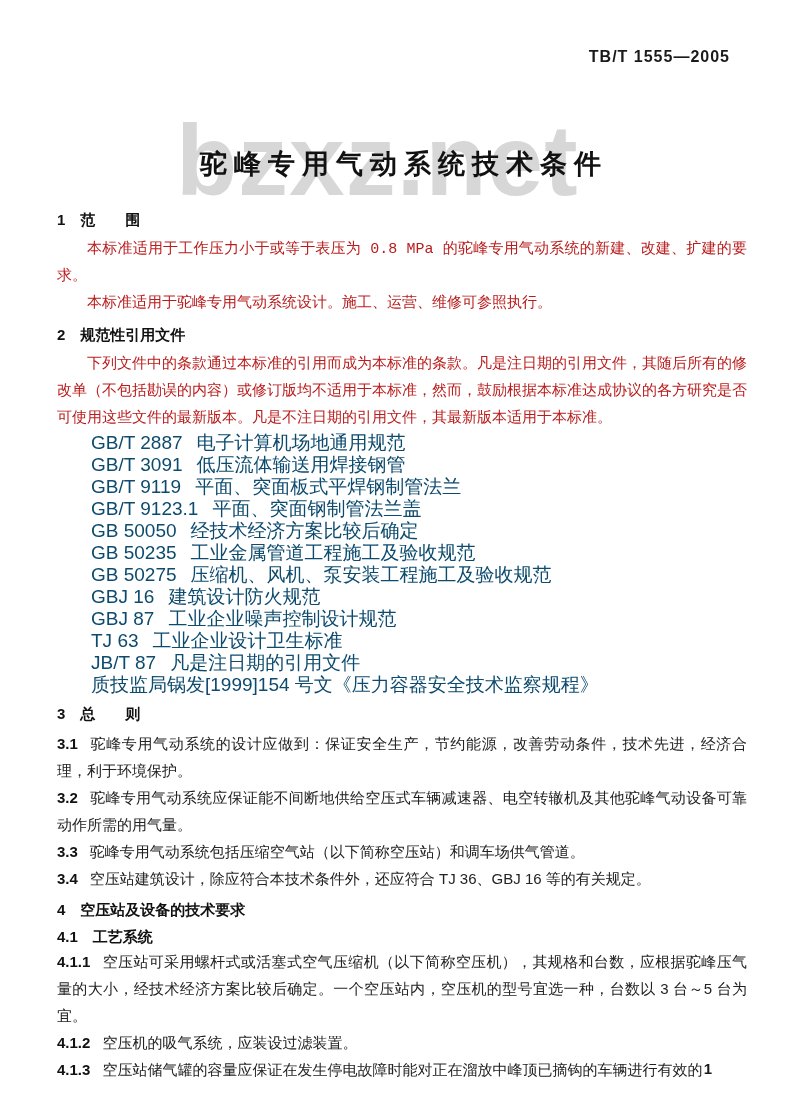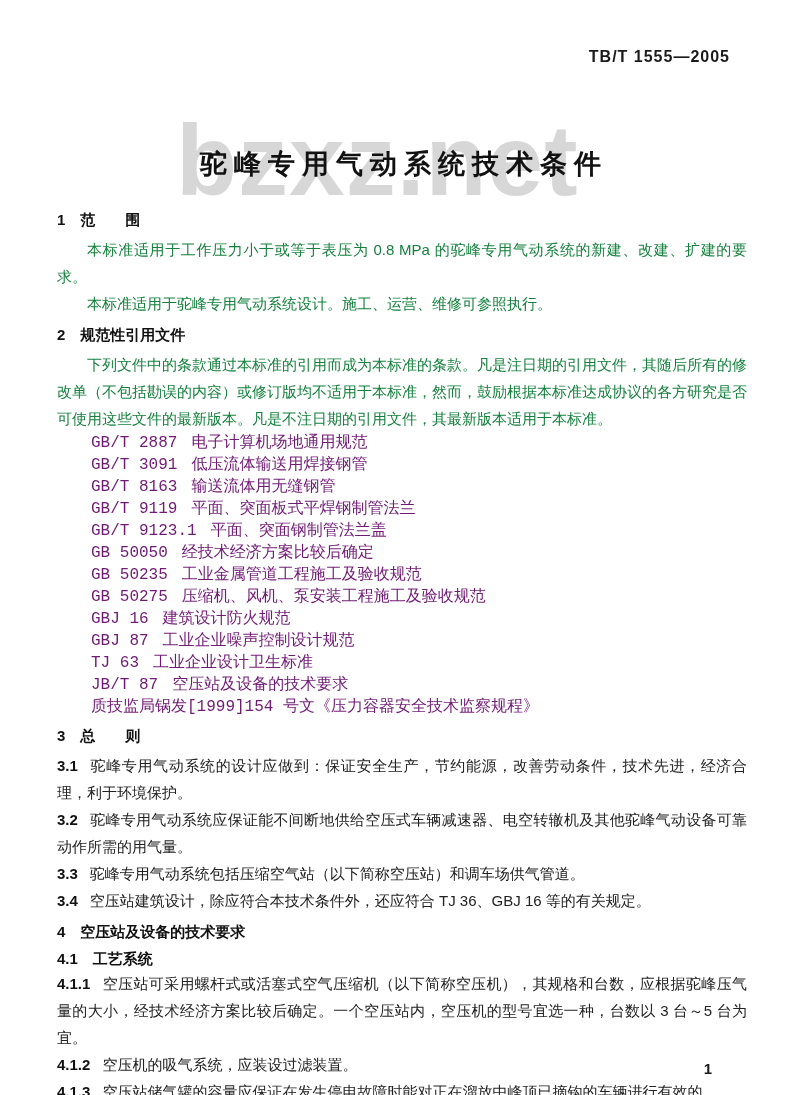--- a/index.html
+++ b/index.html
@@ -31,24 +31,24 @@
   .content{
     position:absolute;top:210px;left:57px;width:690px;z-index:2;
   }
   .sec-heading{
     font-size:15px;font-weight:bold;color:#111;
     line-height:20px;margin:8px 0 6px 0;
   }
   .sec-heading.first{margin-top:0;}
   .para{
     font-size:15px;line-height:27px;margin:0;
-    text-indent:2em;text-align:justify;color:#15803d;
+    text-indent:2em;text-align:justify;color:#b91c1c;font-family:Liberation Mono, monospace;
   }
   .ref-list{margin:0;padding:0 0 0 34px;}
-  .ref{font-size:16px;line-height:22px;color:#701a75;white-space:nowrap;font-family:Liberation Mono, monospace;}
+  .ref{font-size:19px;line-height:22px;color:#0c4a6e;white-space:nowrap;}
   .ref-code{margin-right:14px;}
   .ref:last-child .ref-code{margin-right:0;}
   .clause{
     font-size:15px;line-height:27px;margin:0;
     text-align:justify;color:#222;
   }
   .clause .cnum{font-weight:bold;margin-right:12px;color:#111;}
   .sub-heading{
     font-size:15px;font-weight:bold;color:#111;line-height:22px;margin:0;
   }
@@ -73,30 +73,29 @@
     <div class="sec-heading first">1　范　　围</div>
     <p class="para">本标准适用于工作压力小于或等于表压为 0.8 MPa 的驼峰专用气动系统的新建、改建、扩建的要求。</p>
     <p class="para">本标准适用于驼峰专用气动系统设计。施工、运营、维修可参照执行。</p>
 
     <div class="sec-heading">2　规范性引用文件</div>
     <p class="para">下列文件中的条款通过本标准的引用而成为本标准的条款。凡是注日期的引用文件，其随后所有的修改单（不包括勘误的内容）或修订版均不适用于本标准，然而，鼓励根据本标准达成协议的各方研究是否可使用这些文件的最新版本。凡是不注日期的引用文件，其最新版本适用于本标准。</p>
 
     <div class="ref-list">
       <div class="ref"><span class="ref-code">GB/T 2887</span><span class="ref-title">电子计算机场地通用规范</span></div>
       <div class="ref"><span class="ref-code">GB/T 3091</span><span class="ref-title">低压流体输送用焊接钢管</span></div>
-      <div class="ref"><span class="ref-code">GB/T 8163</span><span class="ref-title">输送流体用无缝钢管</span></div>
       <div class="ref"><span class="ref-code">GB/T 9119</span><span class="ref-title">平面、突面板式平焊钢制管法兰</span></div>
       <div class="ref"><span class="ref-code">GB/T 9123.1</span><span class="ref-title">平面、突面钢制管法兰盖</span></div>
       <div class="ref"><span class="ref-code">GB 50050</span><span class="ref-title">经技术经济方案比较后确定</span></div>
       <div class="ref"><span class="ref-code">GB 50235</span><span class="ref-title">工业金属管道工程施工及验收规范</span></div>
       <div class="ref"><span class="ref-code">GB 50275</span><span class="ref-title">压缩机、风机、泵安装工程施工及验收规范</span></div>
       <div class="ref"><span class="ref-code">GBJ 16</span><span class="ref-title">建筑设计防火规范</span></div>
       <div class="ref"><span class="ref-code">GBJ 87</span><span class="ref-title">工业企业噪声控制设计规范</span></div>
       <div class="ref"><span class="ref-code">TJ 63</span><span class="ref-title">工业企业设计卫生标准</span></div>
-      <div class="ref"><span class="ref-code">JB/T 87</span><span class="ref-title">空压站及设备的技术要求</span></div>
+      <div class="ref"><span class="ref-code">JB/T 87</span><span class="ref-title">凡是注日期的引用文件</span></div>
       <div class="ref"><span class="ref-code">质技监局锅发[1999]154 号文</span><span class="ref-title">《压力容器安全技术监察规程》</span></div>
     </div>
 
     <div class="sec-heading">3　总　　则</div>
     <p class="clause"><span class="cnum">3.1</span><span>驼峰专用气动系统的设计应做到：保证安全生产，节约能源，改善劳动条件，技术先进，经济合理，利于环境保护。</span></p>
     <p class="clause"><span class="cnum">3.2</span><span>驼峰专用气动系统应保证能不间断地供给空压式车辆减速器、电空转辙机及其他驼峰气动设备可靠动作所需的用气量。</span></p>
     <p class="clause"><span class="cnum">3.3</span><span>驼峰专用气动系统包括压缩空气站（以下简称空压站）和调车场供气管道。</span></p>
     <p class="clause"><span class="cnum">3.4</span><span>空压站建筑设计，除应符合本技术条件外，还应符合 TJ 36、GBJ 16 等的有关规定。</span></p>
 
     <div class="sec-heading">4　空压站及设备的技术要求</div>

